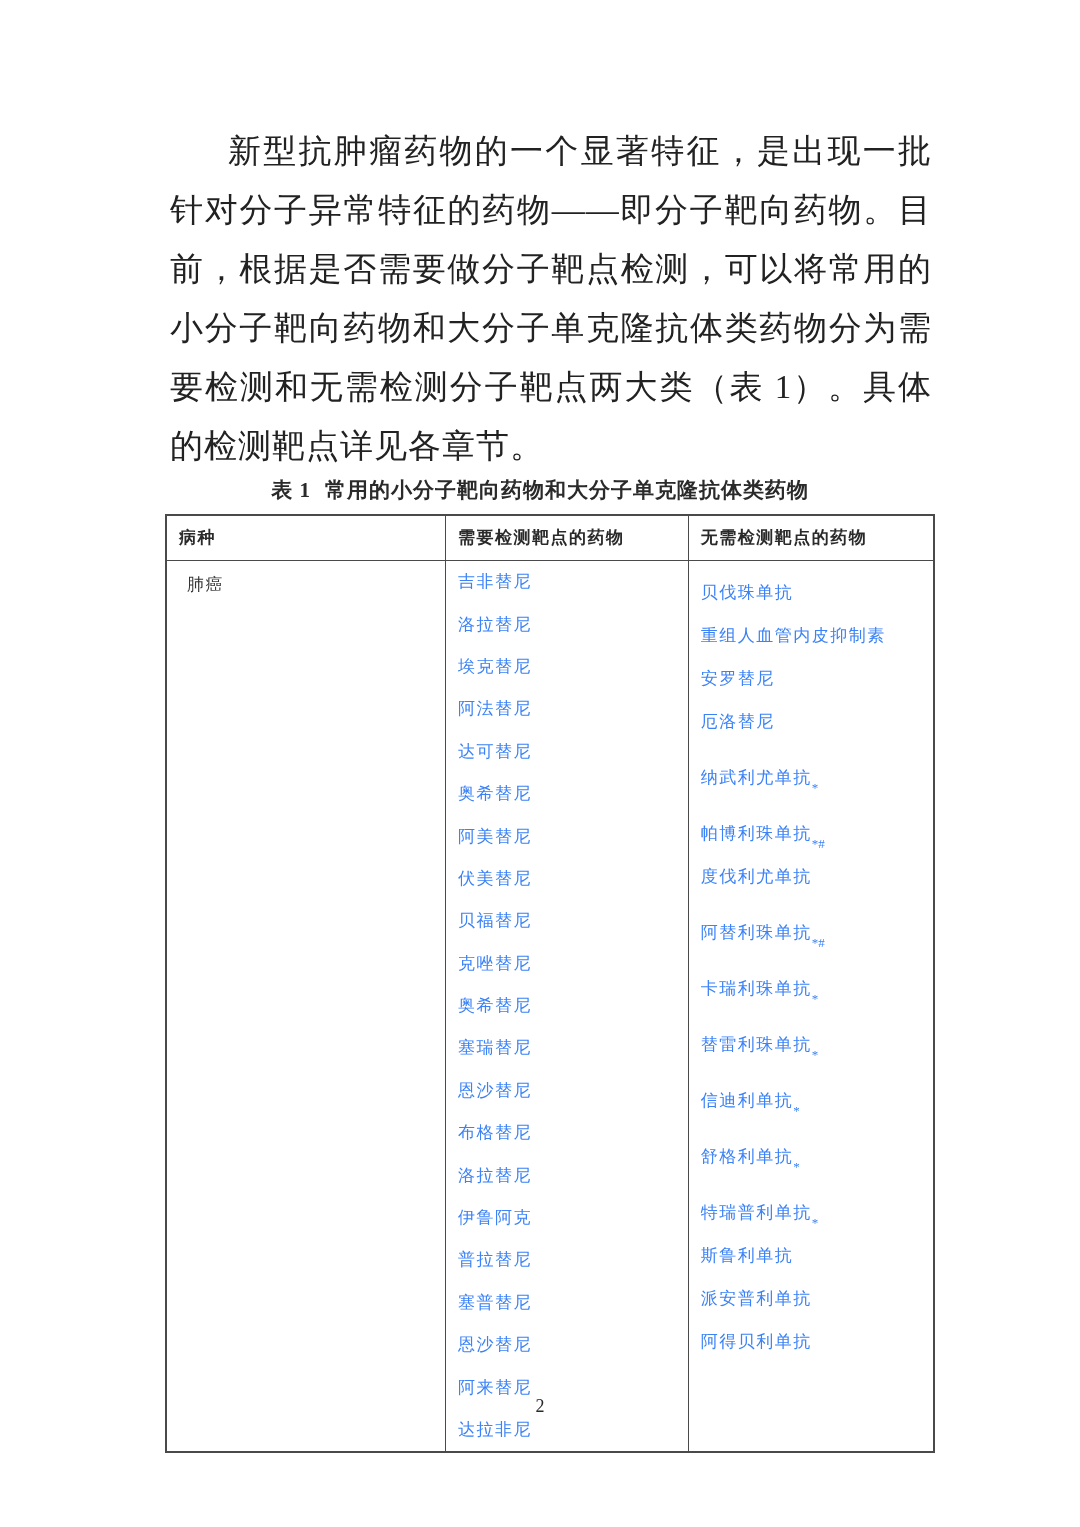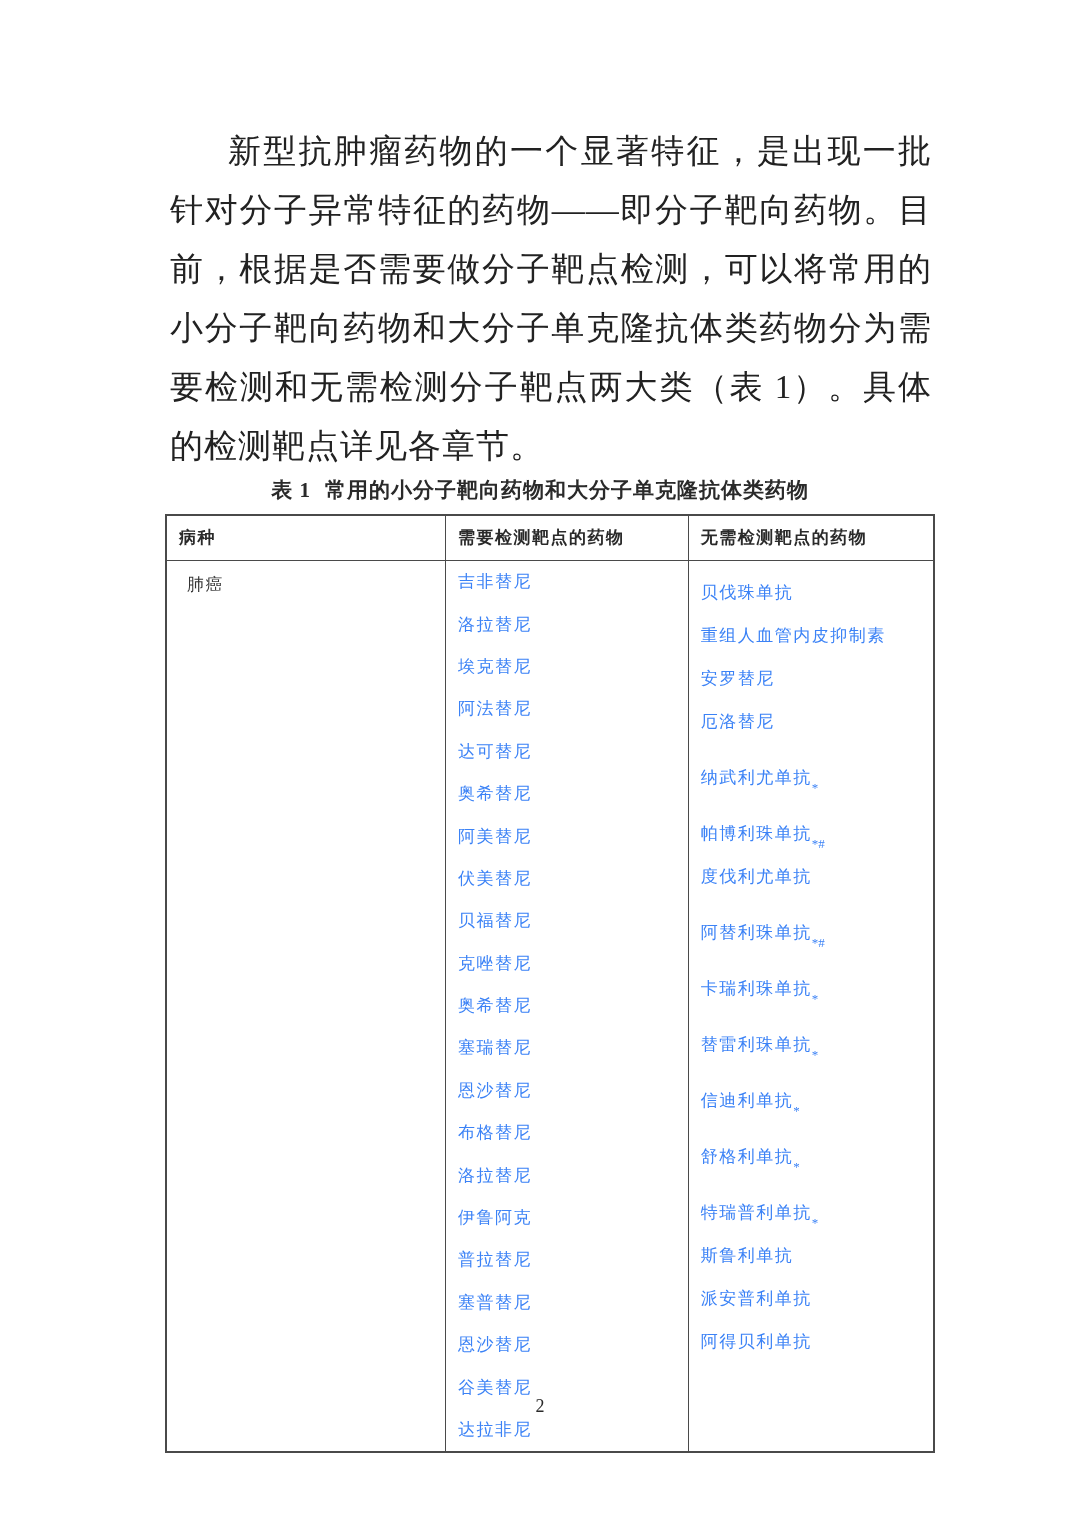--- a/index.html
+++ b/index.html
@@ -131,21 +131,21 @@
               <div class="drug-item">克唑替尼</div>
               <div class="drug-item">奥希替尼</div>
               <div class="drug-item">塞瑞替尼</div>
               <div class="drug-item">恩沙替尼</div>
               <div class="drug-item">布格替尼</div>
               <div class="drug-item">洛拉替尼</div>
               <div class="drug-item">伊鲁阿克</div>
               <div class="drug-item">普拉替尼</div>
               <div class="drug-item">塞普替尼</div>
               <div class="drug-item">恩沙替尼</div>
-              <div class="drug-item">谷美替尼</div>
+              <div class="drug-item">阿来替尼</div>
               <div class="drug-item">达拉非尼</div>
             </div>
         </td>
         <td class="no-target">
           <div class="drug-list">
               <div class="drug-item">
                 <span>贝伐珠单抗</span>
               </div>
               <div class="drug-item">
                 <span>重组人血管内皮抑制素</span>

